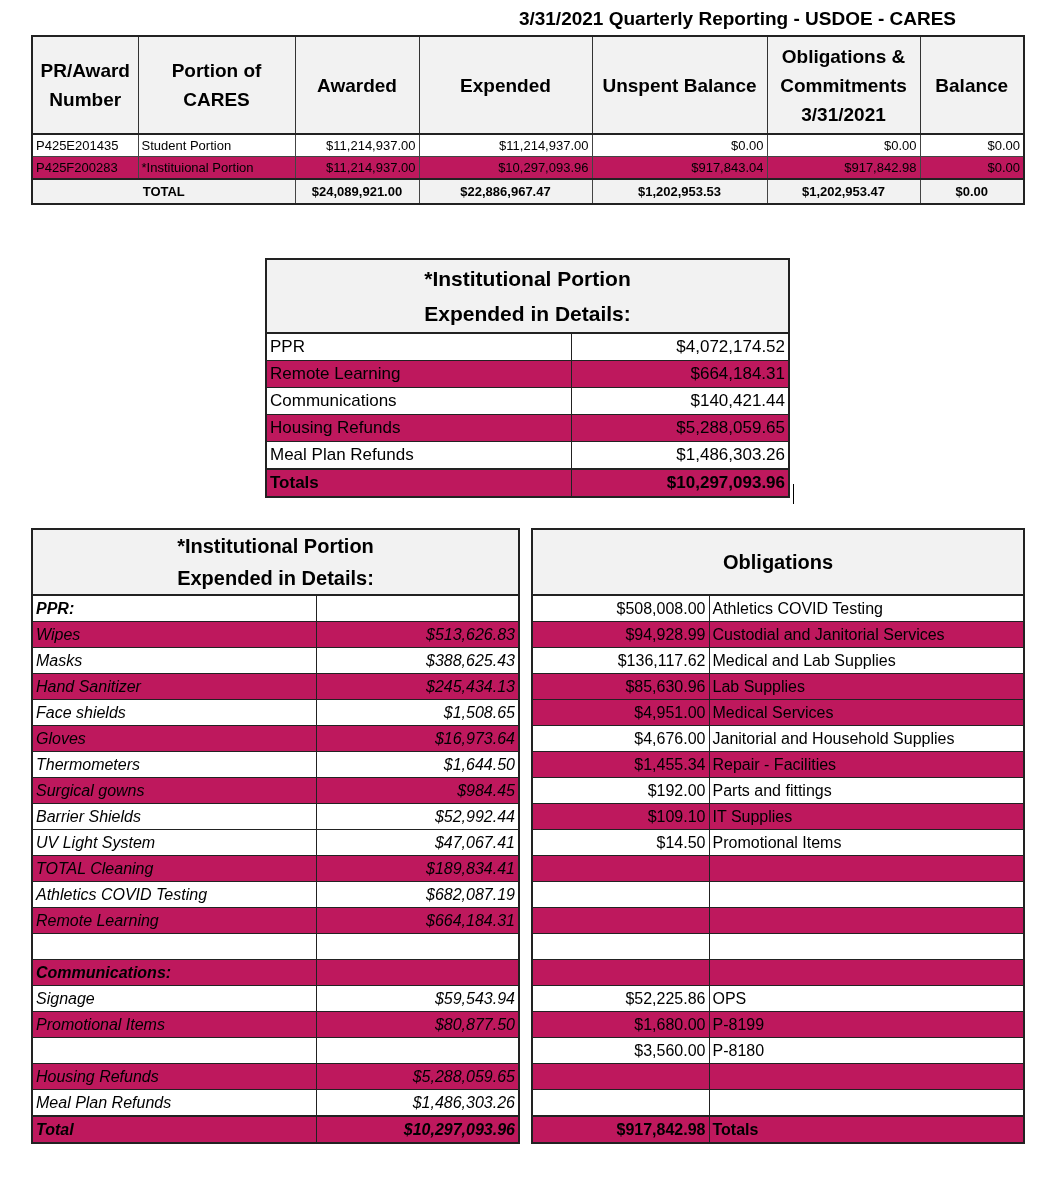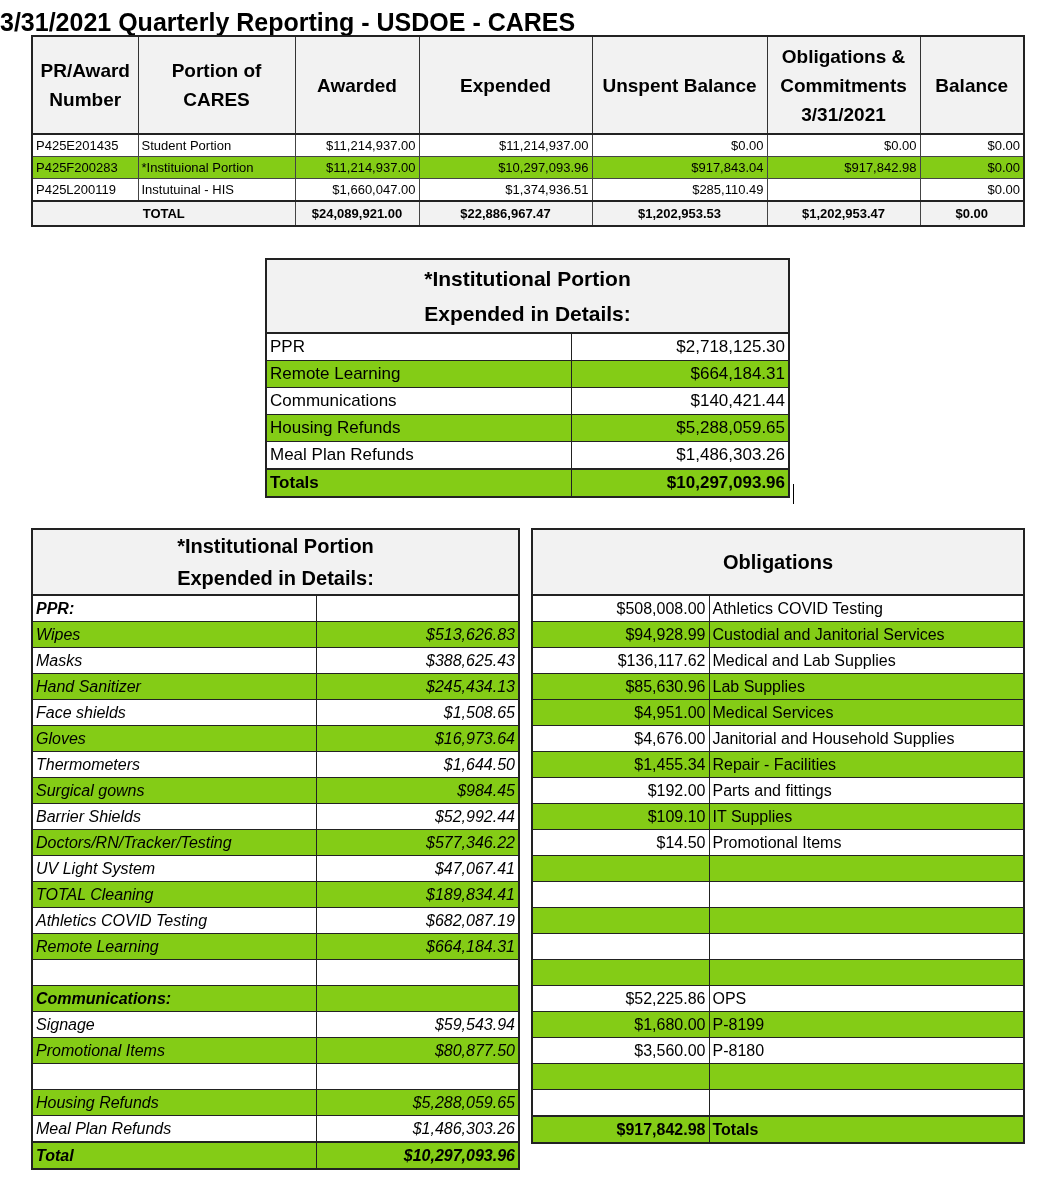--- a/index.html
+++ b/index.html
@@ -1,24 +1,24 @@
 <!DOCTYPE html>
 <html><head>
   <meta charset="utf-8">
   <style>
     html, body { margin: 0; padding: 0; background: #ffffff; }
     body { width: 1058px; height: 1196px; position: relative; font-family: "Liberation Sans", sans-serif; color: #000; overflow: hidden; }
-    .title { position: absolute; left: 0; top: 8px; width: 956px; text-align: left; font-weight: bold; font-size: 25px; }
+    .title { position: absolute; left: 0; top: 8px; width: 956px; text-align: right; font-weight: bold; font-size: 19px; }
     table { border-collapse: collapse; position: absolute; table-layout: fixed; }
     td, th { border: 1px solid #222; padding: 0 3px; white-space: nowrap; overflow: hidden; }
     .bold { font-weight: bold; }
     .r { text-align: right; }
     .c { text-align: center; }
     .l { text-align: left; }
-    .shade { background: #84cc16; }
+    .shade { background: #be185d; }
 
     
     #summary { left: 31px; top: 35px; width: 994px; border: 2.5px solid #222; font-size: 13px; }
     #summary th { background: #f2f2f2; font-size: 19px; font-weight: bold; height: 96px; line-height: 29px; white-space: normal; border: 1.5px solid #333; border-bottom: 2.5px solid #222; }
     #summary td { height: 21px; border-color: #444; }
     #summary tr.total td { font-weight: bold; background: #f2f2f2; border-top: 2.5px solid #222; height: 23px; }
 
     
     #inst { left: 265px; top: 258px; width: 523px; border: 2.5px solid #222; font-size: 17px; }
     #inst th { background: #f2f2f2; font-size: 21px; font-weight: bold; height: 72px; line-height: 35px; white-space: normal; border-bottom: 2.5px solid #222; }
@@ -76,29 +76,20 @@
     </tr>
     <tr class="shade">
       <td class="l">P425F200283</td>
       <td class="l">*Instituional Portion</td>
       <td class="r">$11,214,937.00</td>
       <td class="r">$10,297,093.96</td>
       <td class="r">$917,843.04</td>
       <td class="r">$917,842.98</td>
       <td class="r">$0.00</td>
     </tr>
-    <tr>
-      <td class="l">P425L200119</td>
-      <td class="l">Instutuinal - HIS</td>
-      <td class="r">$1,660,047.00</td>
-      <td class="r">$1,374,936.51</td>
-      <td class="r">$285,110.49</td>
-      <td class="r"></td>
-      <td class="r">$0.00</td>
-    </tr>
     <tr class="total">
       <td class="c" colspan="2">TOTAL</td>
       <td class="c">$24,089,921.00</td>
       <td class="c">$22,886,967.47</td>
       <td class="c">$1,202,953.53</td>
       <td class="c">$1,202,953.47</td>
       <td class="c">$0.00</td>
     </tr>
   </tbody>
 </table>
@@ -112,21 +103,21 @@
     <tr>
       <th colspan="2">
         <div>*Institutional Portion</div>
         <div>Expended in Details:</div>
       </th>
     </tr>
   </thead>
   <tbody>
     <tr>
         <td class="l">PPR</td>
-        <td class="r">$2,718,125.30</td>
+        <td class="r">$4,072,174.52</td>
       </tr>
     <tr class="shade">
         <td class="l">Remote Learning</td>
         <td class="r">$664,184.31</td>
       </tr>
     <tr>
         <td class="l">Communications</td>
         <td class="r">$140,421.44</td>
       </tr>
     <tr class="shade">
@@ -188,24 +179,20 @@
         <td class="r">$1,644.50</td>
       </tr>
     <tr class="shade">
         <td class="l">Surgical gowns</td>
         <td class="r">$984.45</td>
       </tr>
     <tr>
         <td class="l">Barrier Shields</td>
         <td class="r">$52,992.44</td>
       </tr>
-    <tr class="shade">
-        <td class="l">Doctors/RN/Tracker/Testing</td>
-        <td class="r">$577,346.22</td>
-      </tr>
     <tr>
         <td class="l">UV Light System</td>
         <td class="r">$47,067.41</td>
       </tr>
     <tr class="shade">
         <td class="l">TOTAL Cleaning</td>
         <td class="r">$189,834.41</td>
       </tr>
     <tr>
         <td class="l">Athletics COVID Testing</td>

